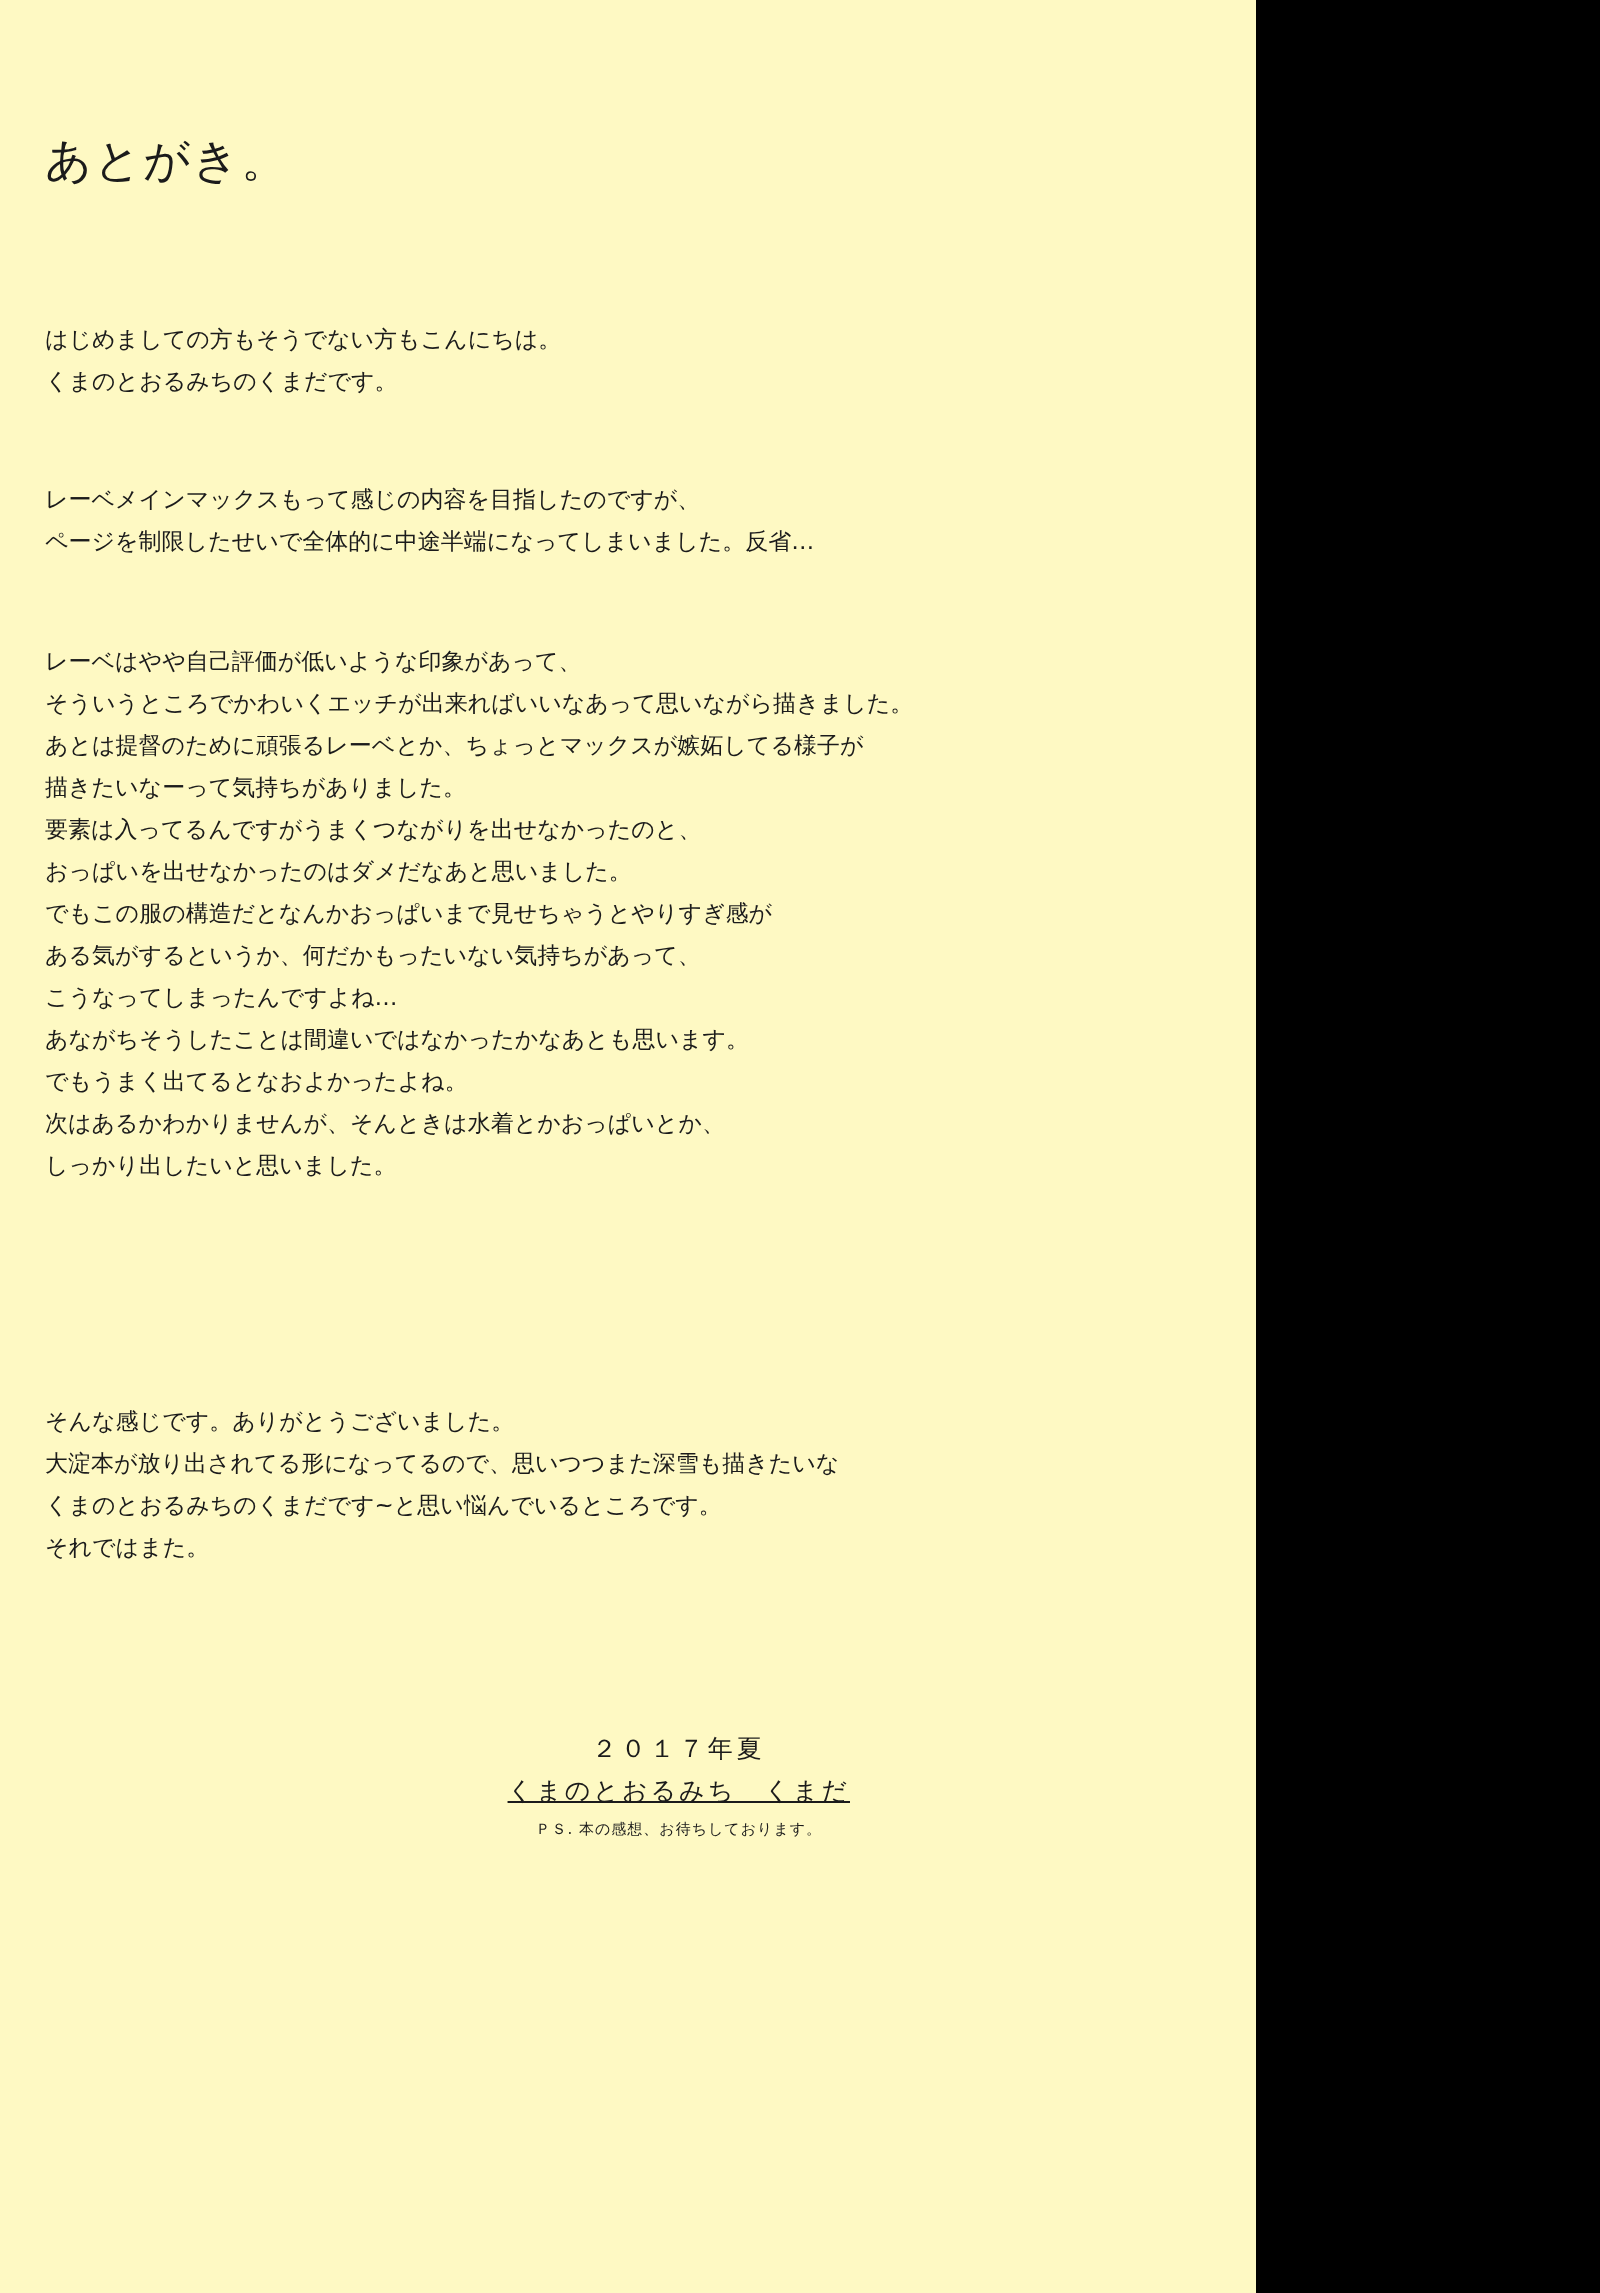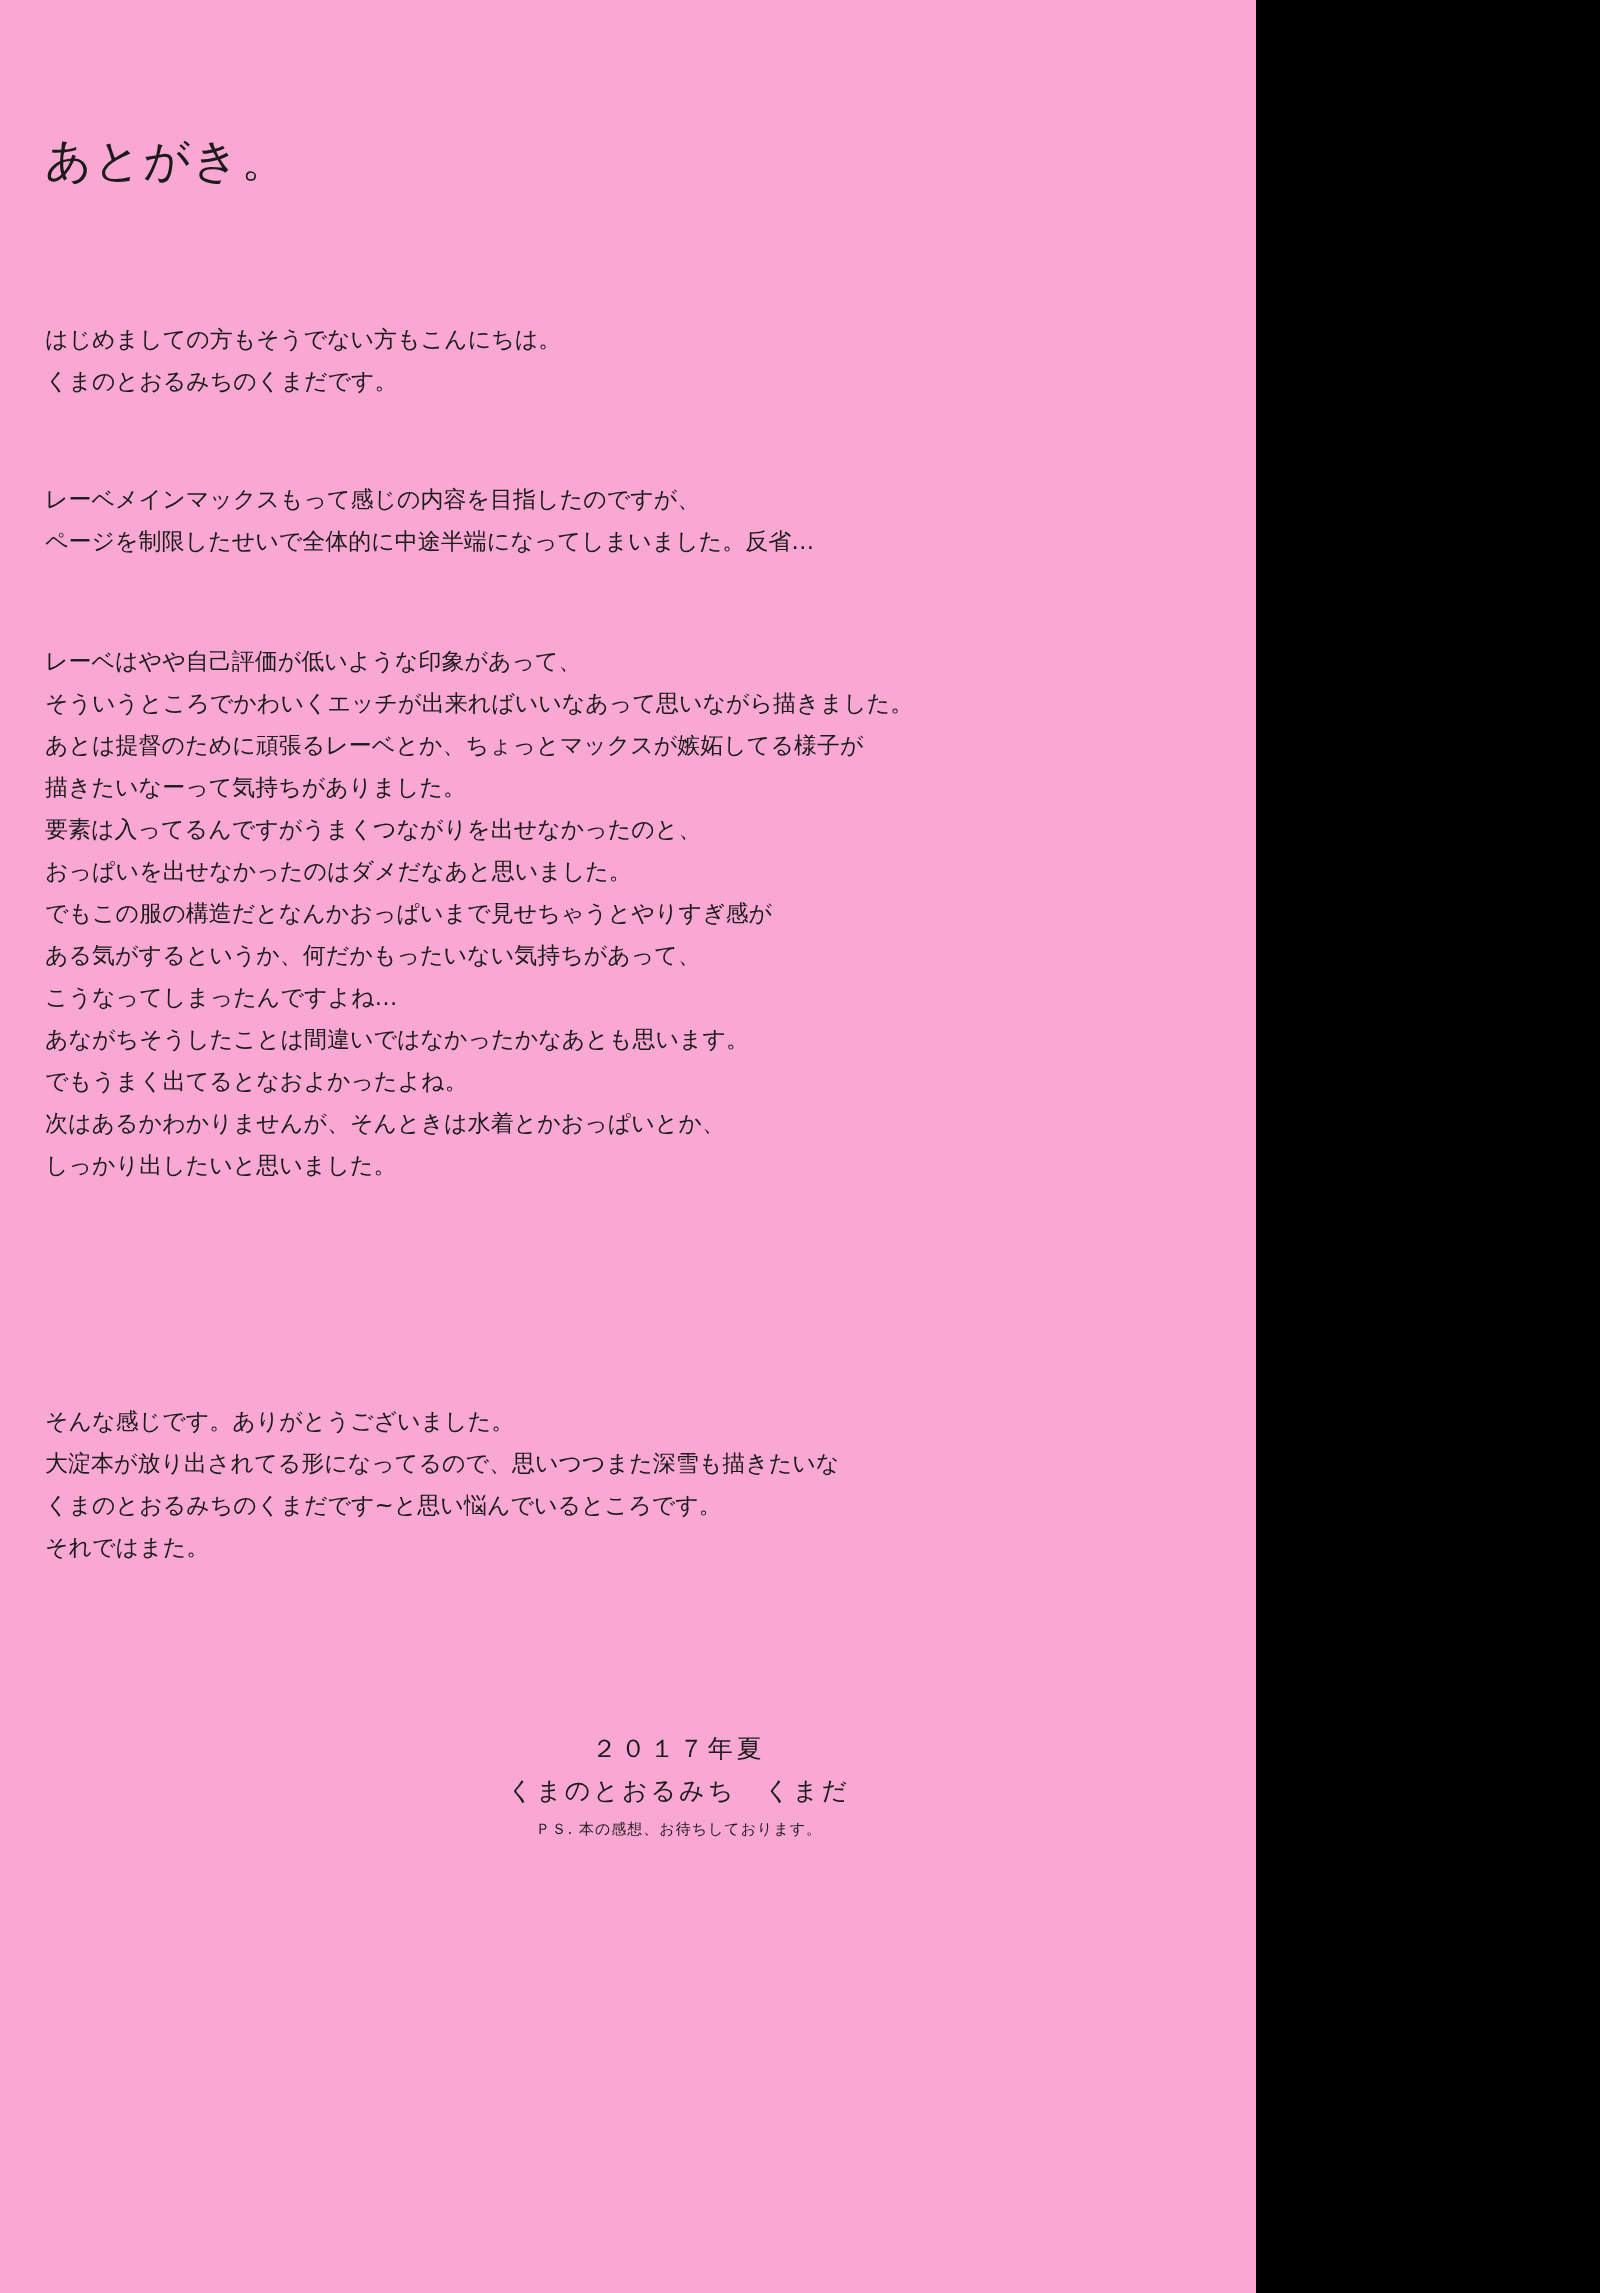--- a/index.html
+++ b/index.html
@@ -4,21 +4,21 @@
 <style>
   html, body {
     margin: 0;
     padding: 0;
     background: #ffffff;
   }
   .page {
     position: relative;
     width: 1600px;
     height: 2293px;
-    background: #f9a8d4;
+    background: #fef9c3;
     overflow: hidden;
     font-family: "Liberation Sans", sans-serif;
   }
   .black-panel {
     position: absolute;
     top: 0;
     right: 0;
     width: 344px;
     height: 2293px;
     background: #000000;
@@ -69,20 +69,21 @@
     font-size: 25px;
     letter-spacing: 4px;
     line-height: 42px;
     white-space: pre;
   }
   .sign-name {
     font-size: 25px;
     letter-spacing: 3px;
     line-height: 42px;
     white-space: pre;
+    text-decoration: underline;
   }
   .sign-ps {
     font-size: 15px;
     letter-spacing: 1px;
     line-height: 34px;
     white-space: pre;
   }
 </style>
 </head>
 <body>

